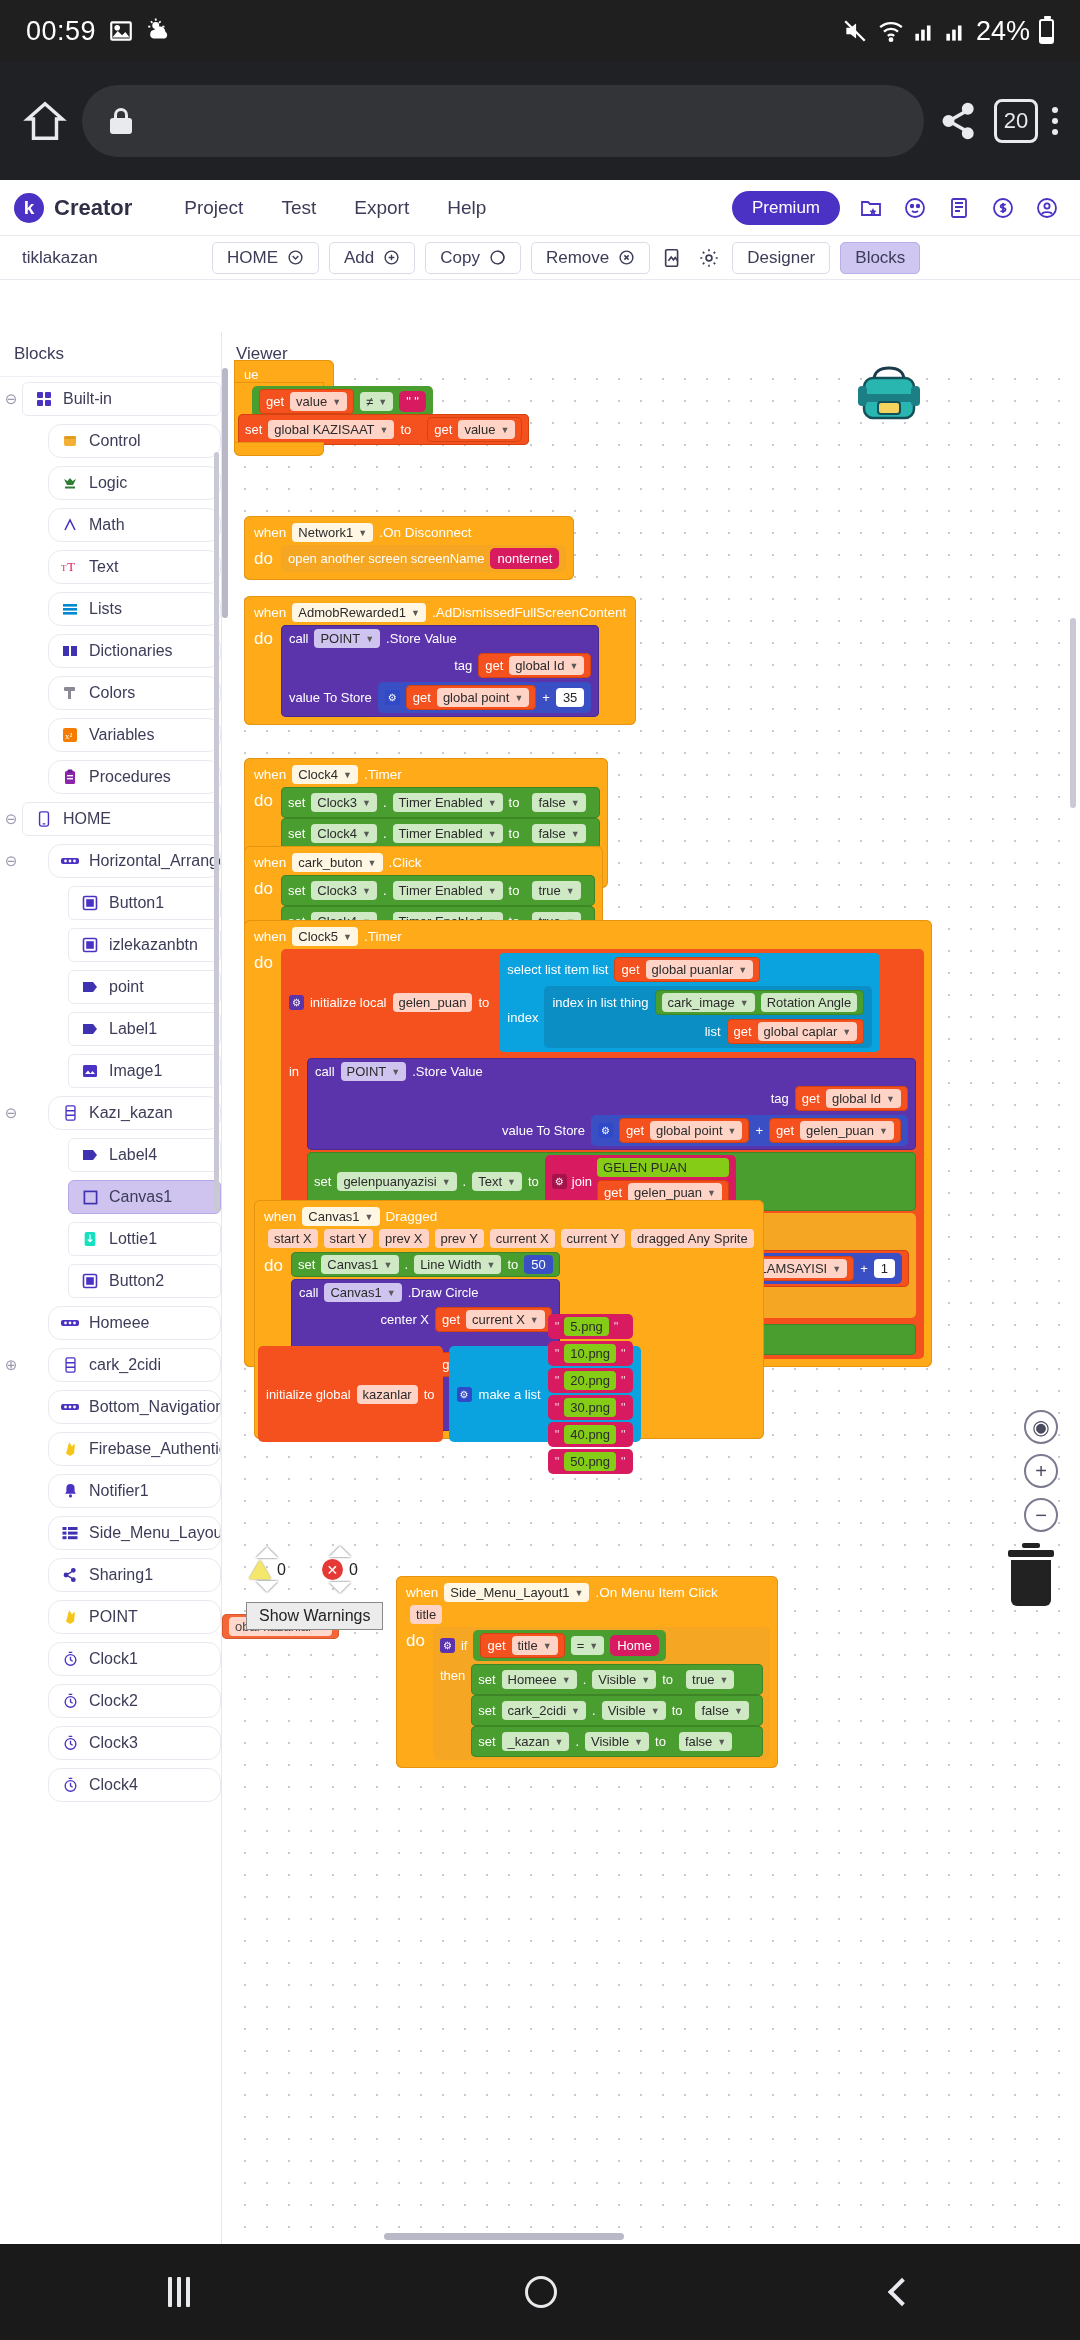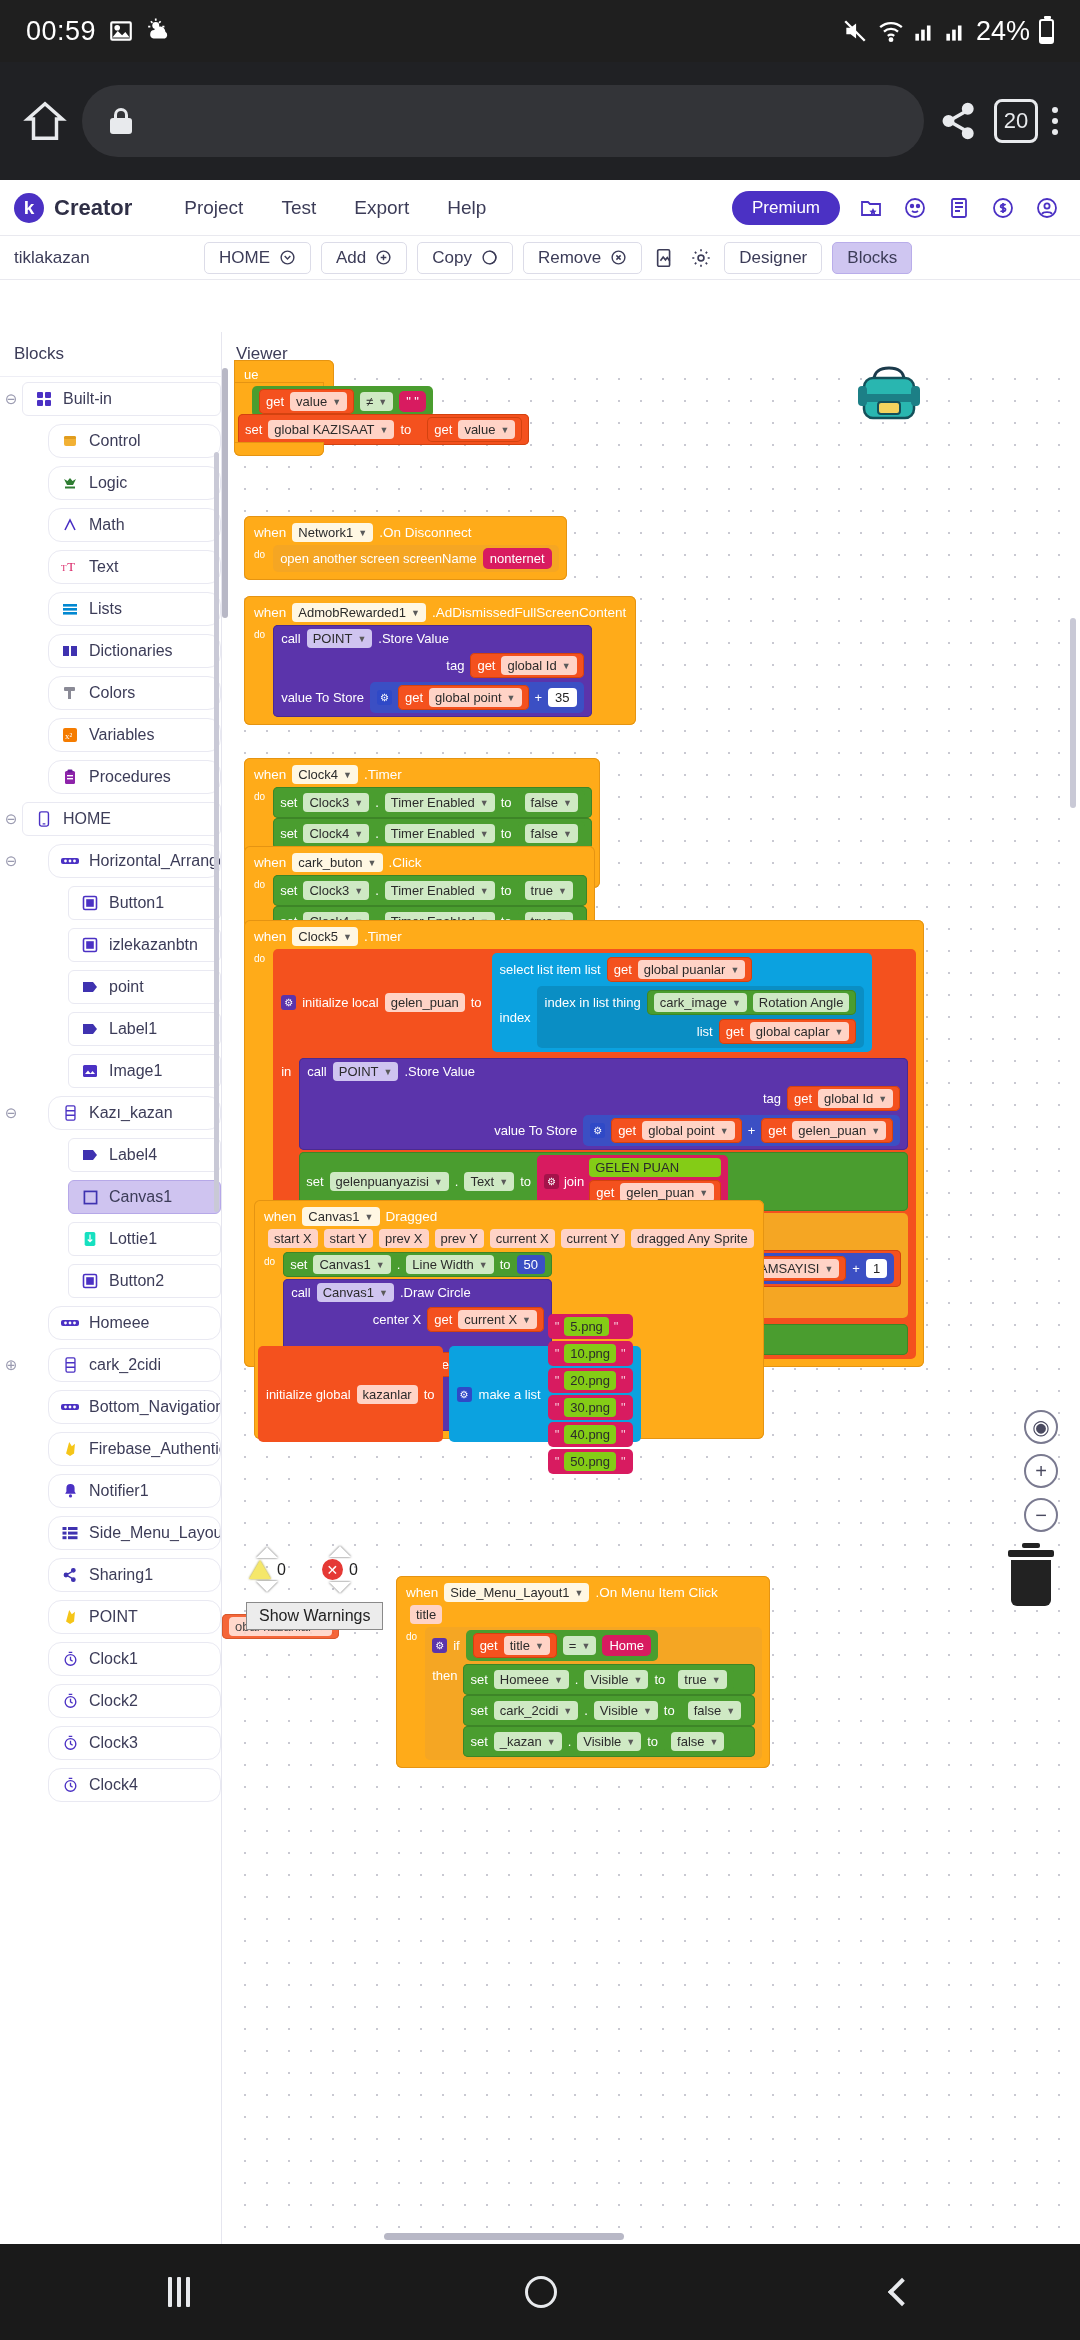--- a/index.html
+++ b/index.html
@@ -57,21 +57,21 @@
   .ktitle{font-size:22px;color:#2f2f46;margin-left:10px;font-weight:600;}
   .kmenu{display:flex;gap:38px;margin-left:52px;}
   .kmenu span{font-size:19px;color:#3c3c58;}
   .kright{margin-left:auto;display:flex;align-items:center;gap:18px;padding-right:6px;}
   .premium{background:#4b31c4;color:#fff;border-radius:17px;padding:7px 20px;font-size:17px;}
   .hicon{width:26px;height:26px;color:#4b31c4;display:flex;align-items:center;justify-content:center;}
 
   
   .ptoolbar{
     height:44px;background:#fff;border-bottom:1px solid #e9e9ef;
-    display:flex;align-items:center;padding:0 14px;gap:10px;
+    display:flex;align-items:center;padding:0 22px;gap:10px;
   }
   .projname{font-size:17px;color:#3c3c58;min-width:180px;}
   .tbtn{
     border:1px solid #dcdce8;border-radius:5px;height:32px;padding:0 14px;
     display:flex;align-items:center;gap:9px;font-size:17px;color:#3c3c58;background:#fff;
   }
   .tbtn .g{font-size:17px;color:#3c3c58;}
   .ticon{width:26px;height:26px;display:flex;align-items:center;justify-content:center;color:#3c3c58;}
   .tbtn.active{background:#cfc6f1;border-color:#b9adea;}
 
@@ -105,21 +105,21 @@
   }
   .vscroll{position:absolute;left:0;top:36px;width:6px;height:250px;background:#b8b8c6;border-radius:3px;}
   .vscroll2{position:absolute;right:4px;top:250px;width:6px;height:190px;background:#c9c9d6;border-radius:3px;}
   .hscroll{position:absolute;left:150px;bottom:4px;height:7px;width:240px;background:#b8b8c6;border-radius:4px;}
 
   
   .blk{position:absolute;font-size:13px;color:#fff;white-space:nowrap;}
   .evt{background:#ffab19;border-radius:6px;padding:4px;box-shadow:0 0 0 1px #e59412 inset;}
   .evt-hdr{display:flex;align-items:center;gap:6px;padding:3px 6px;font-size:13.5px;color:#fff;}
   .evt-body{display:flex;gap:8px;padding:0 4px 4px 6px;}
-  .evt-do{color:#fff;font-size:10px;padding-top:4px;}
+  .evt-do{color:#fff;font-size:17px;padding-top:4px;}
   .stack{display:flex;flex-direction:column;gap:0px;}
 
   .fld{background:#fff7e3;color:#2b2b2b;border-radius:4px;padding:2px 6px;font-size:13px;display:inline-flex;align-items:center;gap:5px;}
   .fld.lav{background:#cfc4f0;color:#2b2b2b;}
   .fld.grn{background:#cfe9c4;color:#2b2b2b;}
   .fld.red{background:#ffd3c6;color:#2b2b2b;}
   .fld.pk{background:#84cc16;color:#2b2b2b;}
   .caret{font-size:9px;color:#5a5a5a;}
 
   .setblk{background:#4a9d2f;border-radius:5px;padding:3px 7px;display:flex;align-items:center;gap:6px;color:#fff;font-size:13px;box-shadow:0 0 0 1px #3d8527 inset;}

